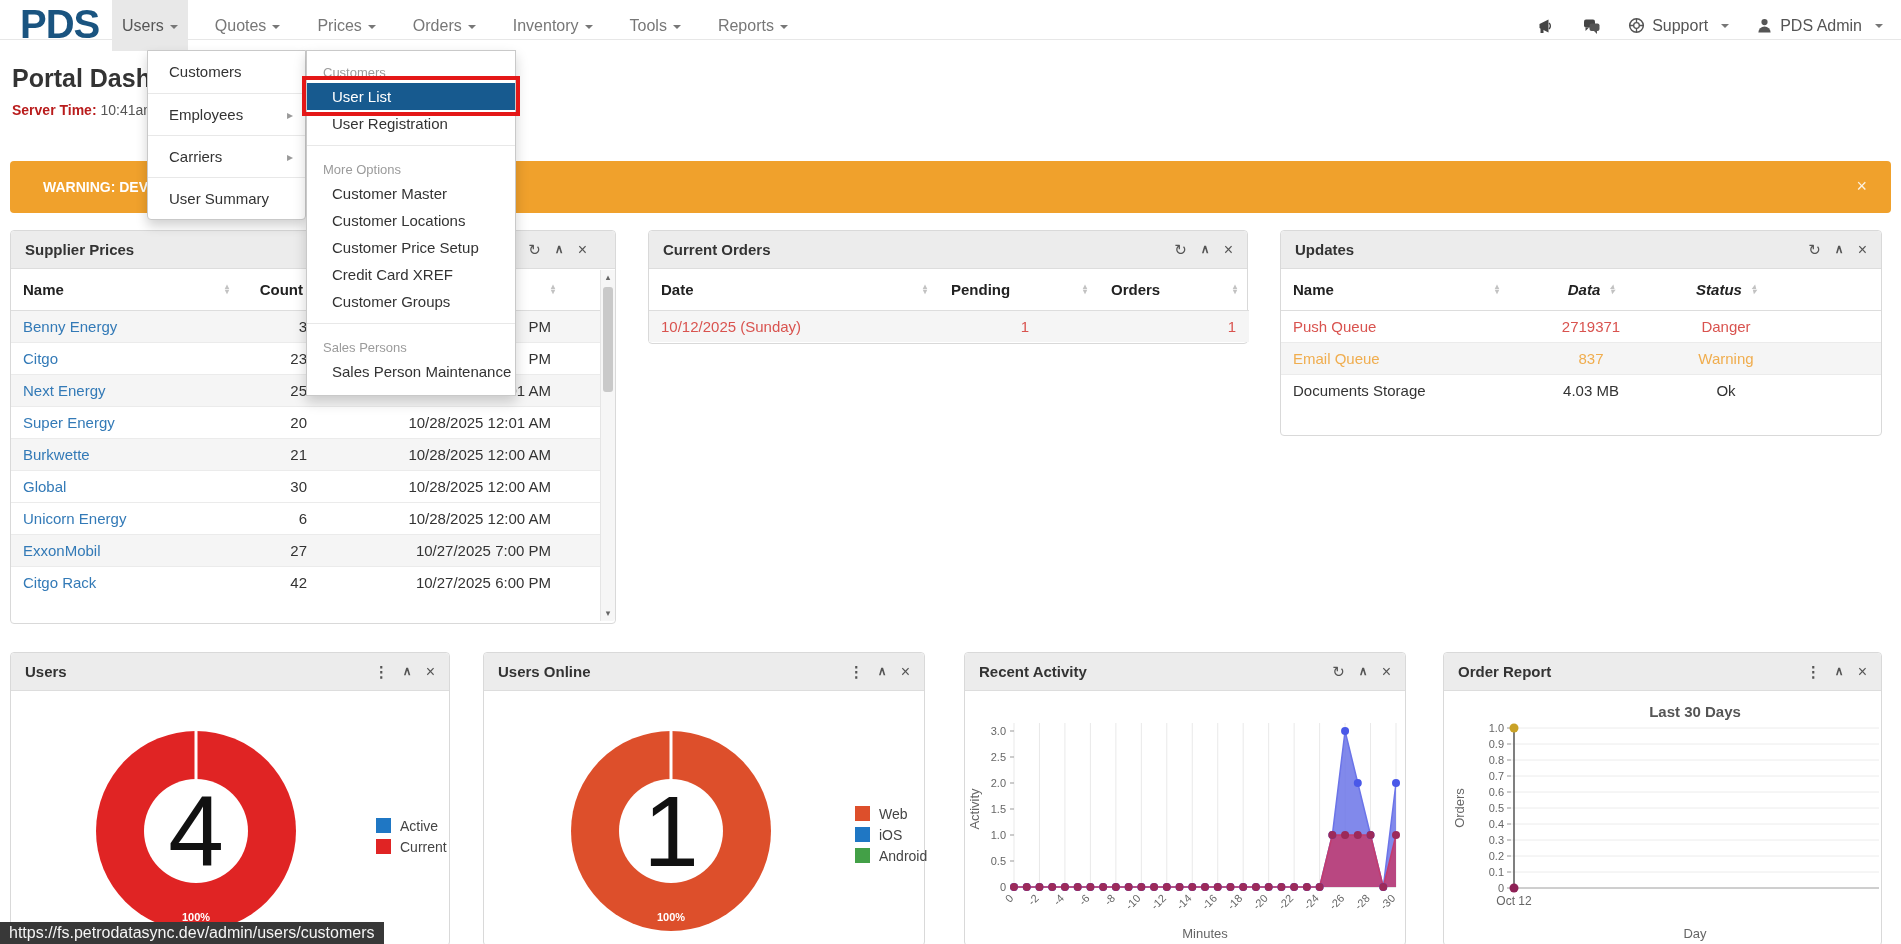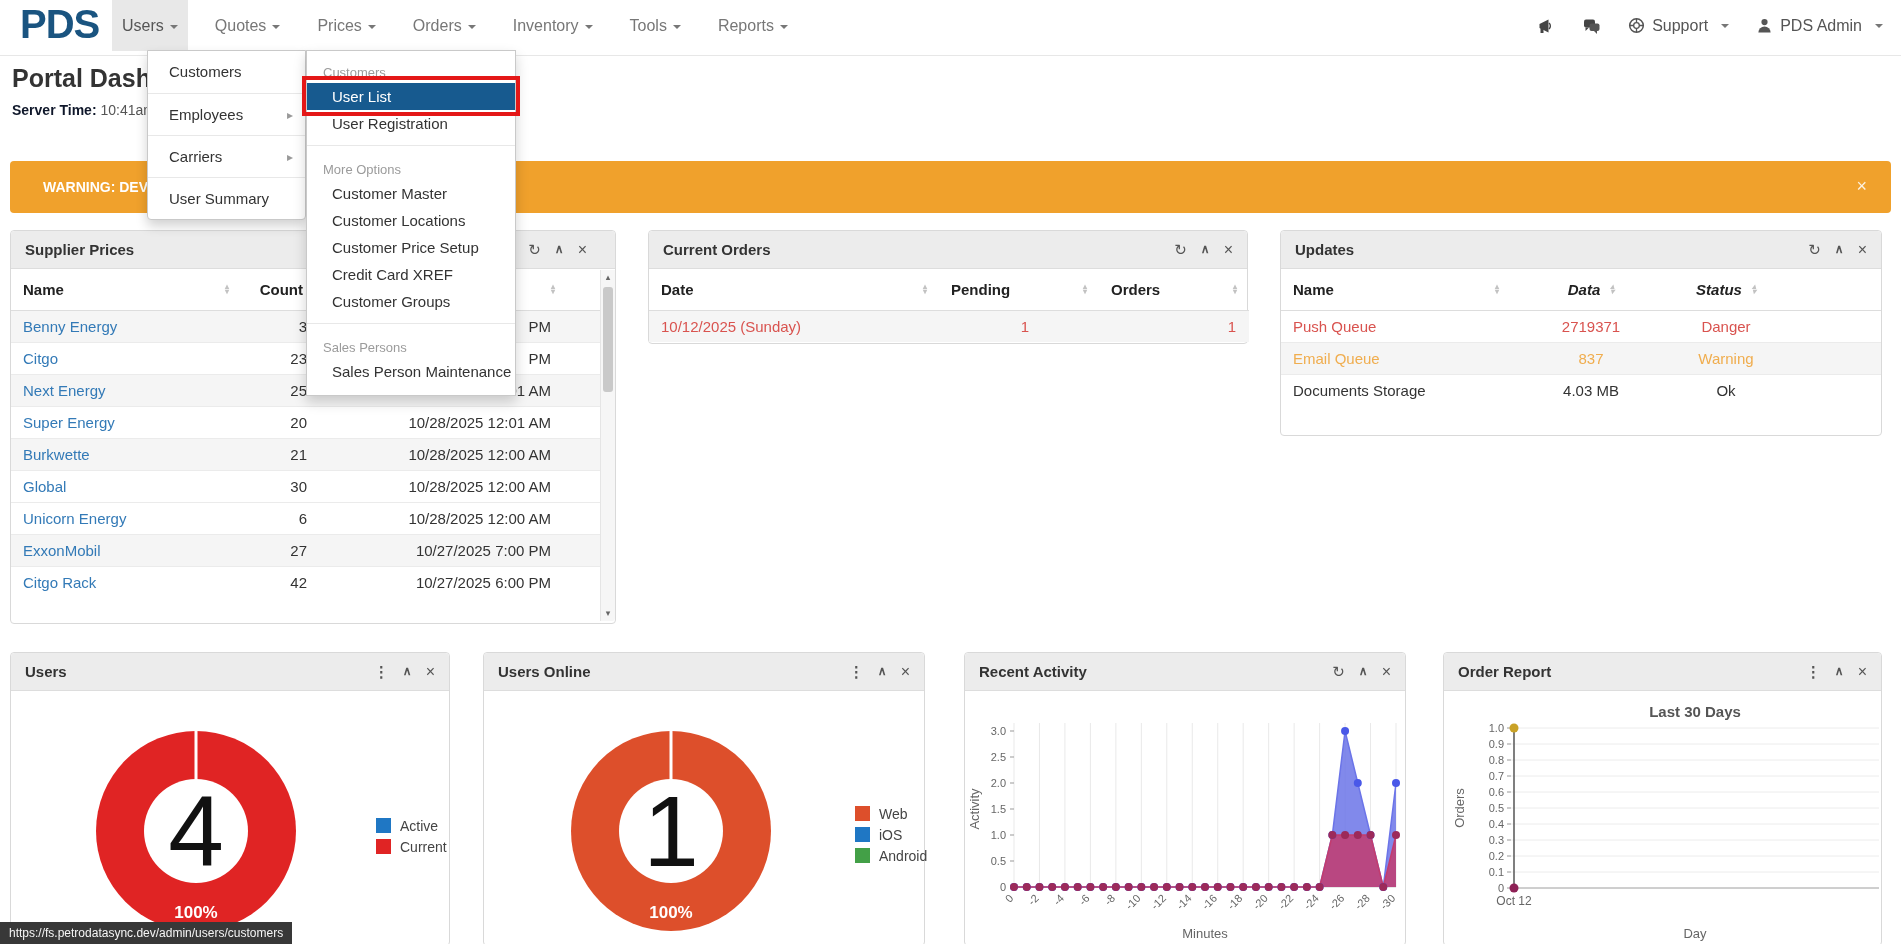--- a/index.html
+++ b/index.html
@@ -1,38 +1,38 @@
 <!DOCTYPE html>
 <html><head>
 <meta charset="utf-8">
 <style>
   * { box-sizing: border-box; margin: 0; padding: 0; }
   html,body { width:1901px; height:944px; overflow:hidden; background:#fff;
     font-family:"Liberation Sans", sans-serif; }
   #app { position:relative; width:1901px; height:944px; }
 
   
-  #navbar { position:absolute; left:0; top:0; width:1901px; height:56px; background:#fff;
+  #navbar { position:absolute; left:0; top:0; width:1901px; height:40px; background:#fff;
     border-bottom:1px solid #e7e7e7; z-index:50; }
   #logo { position:absolute; left:20px; top:0; height:51px; line-height:49px;
     font-size:40px; font-weight:800; letter-spacing:-1px; color:#1a5480; }
   #nav-items { position:absolute; left:112px; top:0; height:51px; display:flex; }
   .nav-item { height:51px; line-height:51px; padding:0 10px; margin-right:17px;
     font-size:16px; color:#777; cursor:pointer; white-space:nowrap; }
   .nav-item.active { background:#e8e8e8; color:#555; }
   .caret { display:inline-block; width:0; height:0; margin-left:6px; vertical-align:middle;
     border-top:4px solid #777; border-left:4px solid transparent; border-right:4px solid transparent; }
   #nav-right { position:absolute; right:18px; top:0; height:51px; display:flex;
     align-items:center; gap:27px; color:#555; font-size:16px; }
   .nav-ic { display:flex; align-items:center; gap:7px; cursor:pointer; color:#555; }
 
   
   #page-title { position:absolute; left:12px; top:64px; font-size:25px; font-weight:bold; color:#333; }
   #server-time { position:absolute; left:12px; top:102px; font-size:14px; color:#555; }
-  #server-time b { color:#0f172a;margin-top:36px; }
+  #server-time b { color:#b91c1c;margin-top:36px; }
 
   
   #banner { position:absolute; left:10px; top:161px; width:1881px; height:52px;
     background:#f0a12c; border-radius:4px; color:#fff; }
   #banner-text { position:absolute; left:33px; top:0; height:52px; line-height:52px;
     font-size:14px; font-weight:bold; }
   #banner-close { position:absolute; right:24px; top:0; height:52px; line-height:50px;
     font-size:18px; color:rgba(255,255,255,.85); cursor:pointer; }
 
   
@@ -89,21 +89,21 @@
     background:#c9c9c9; border-radius:3px; cursor:pointer; }
 
   
   .donut { position:absolute; width:200px; height:200px; border-radius:50%; }
   .donut-notch { position:absolute; left:50%; top:0; width:3px; height:50px; background:#fff;
     transform:translateX(-50%); }
   .donut-hole { position:absolute; left:48px; top:48px; width:104px; height:104px;
     background:#fff; border-radius:50%; display:flex; align-items:center; justify-content:center; }
   .donut-num { font-size:100px; color:#111; line-height:1; }
   .donut-pct { position:absolute; left:0; right:0; bottom:8px; text-align:center;
-    color:#fff; font-size:17px; font-weight:bold; }
+    color:#fff; font-size:11px; font-weight:bold; }
   #users-donut  { left:85px; top:78px; }
   #online-donut { left:87px; top:78px; }
   .legend { position:absolute; display:flex; flex-direction:column; }
   #users-legend  { left:365px; top:162px; }
   #online-legend { left:371px; top:150px; }
   .lg-row { display:flex; align-items:center; height:21px; font-size:14px; color:#444; }
   .sw { width:15px; height:15px; margin-right:9px; display:inline-block; }
 
   
   .chart-svg { position:absolute; left:0; top:38px; }
@@ -127,21 +127,21 @@
   .dd2-header { padding:8px 16px 3px; font-size:13px; color:#9b9b9b; }
   .dd2-item { padding:5px 16px 5px 25px; font-size:15px; color:#333; cursor:pointer; white-space:nowrap; }
   .dd2-item.selected { background:#175a8f; color:#fff; }
   .dd2-divider { height:1px; background:#e8e8e8; margin:8px 0; }
 
   #annotation-box { position:absolute; left:302px; top:76px; width:218px; height:40px;
     border:4px solid #e41717; z-index:101; pointer-events:none; }
 
   
   #status-bar { position:absolute; left:0; bottom:0; height:22px; line-height:22px;
-    background:#383838; color:#f5f5f5; font-size:12px; padding:0 9px; z-index:200; }
+    background:#383838; color:#f5f5f5; font-size:16px; padding:0 9px; z-index:200; }
 </style>
 </head>
 <body>
 
 <div id="app">
 
   <nav id="navbar">
     <div id="logo">PDS</div>
     <div id="nav-items">
         <div class="nav-item active"><span>Users</span><span class="caret"></span></div>

